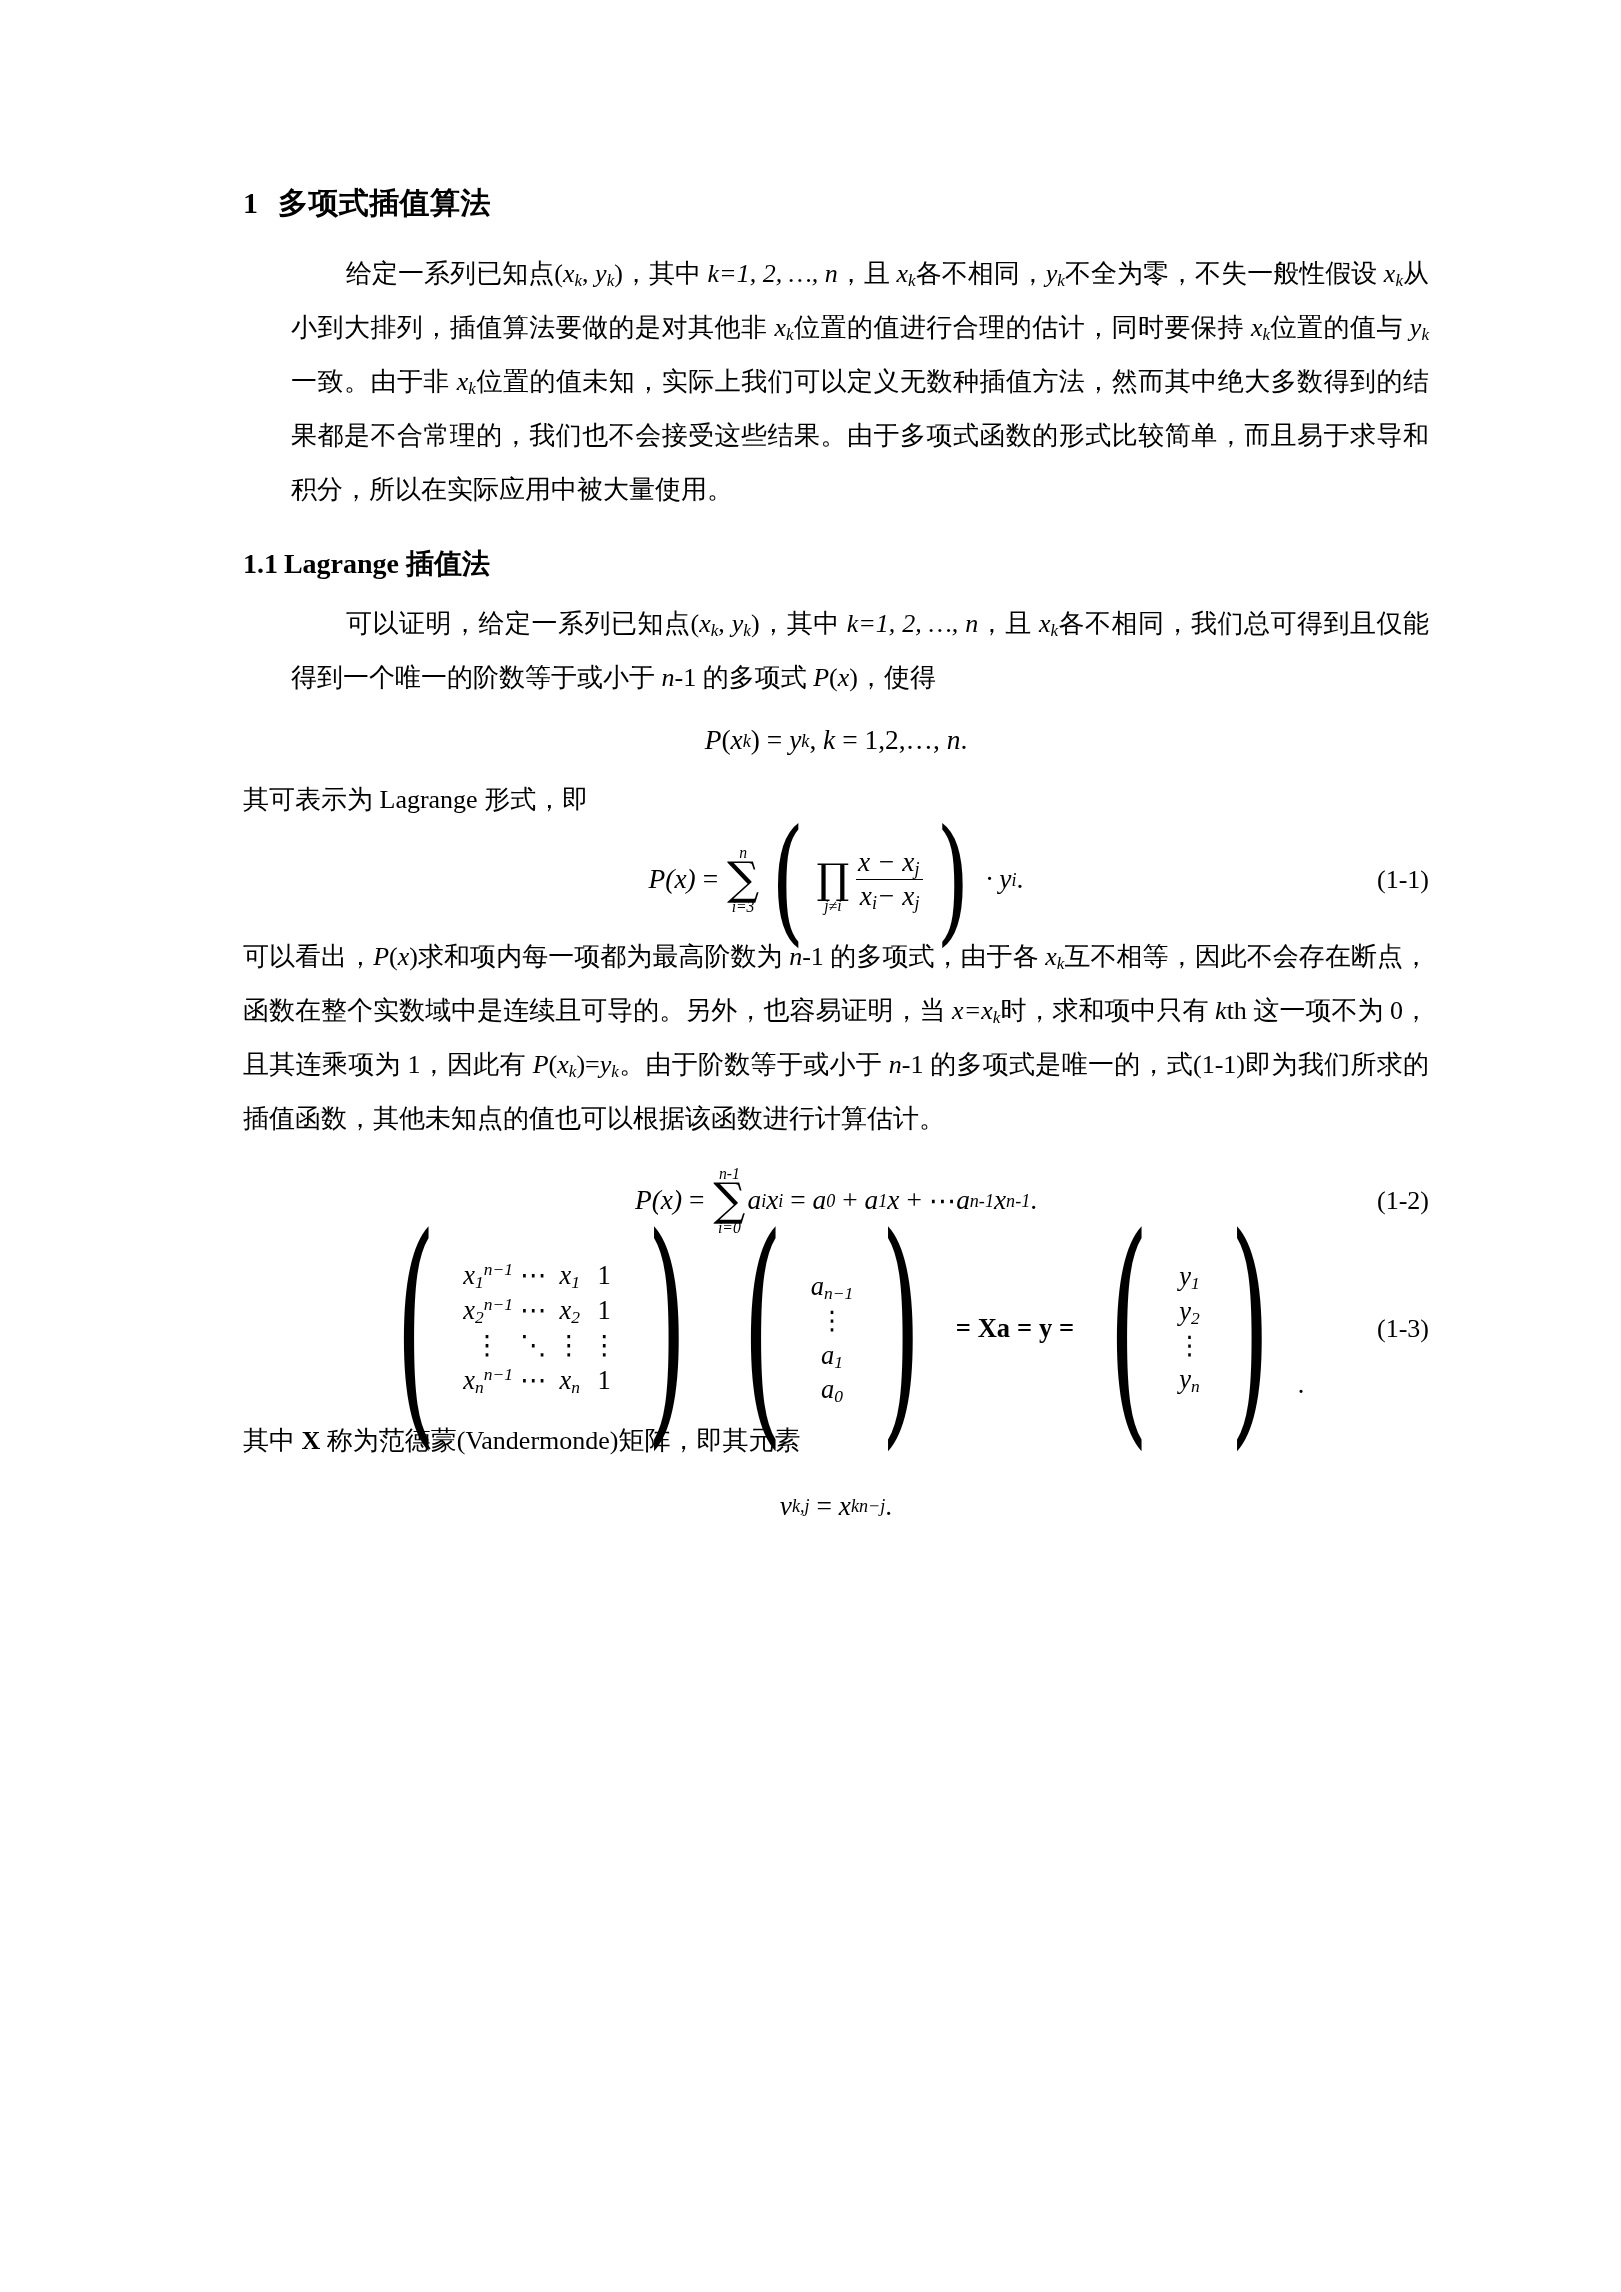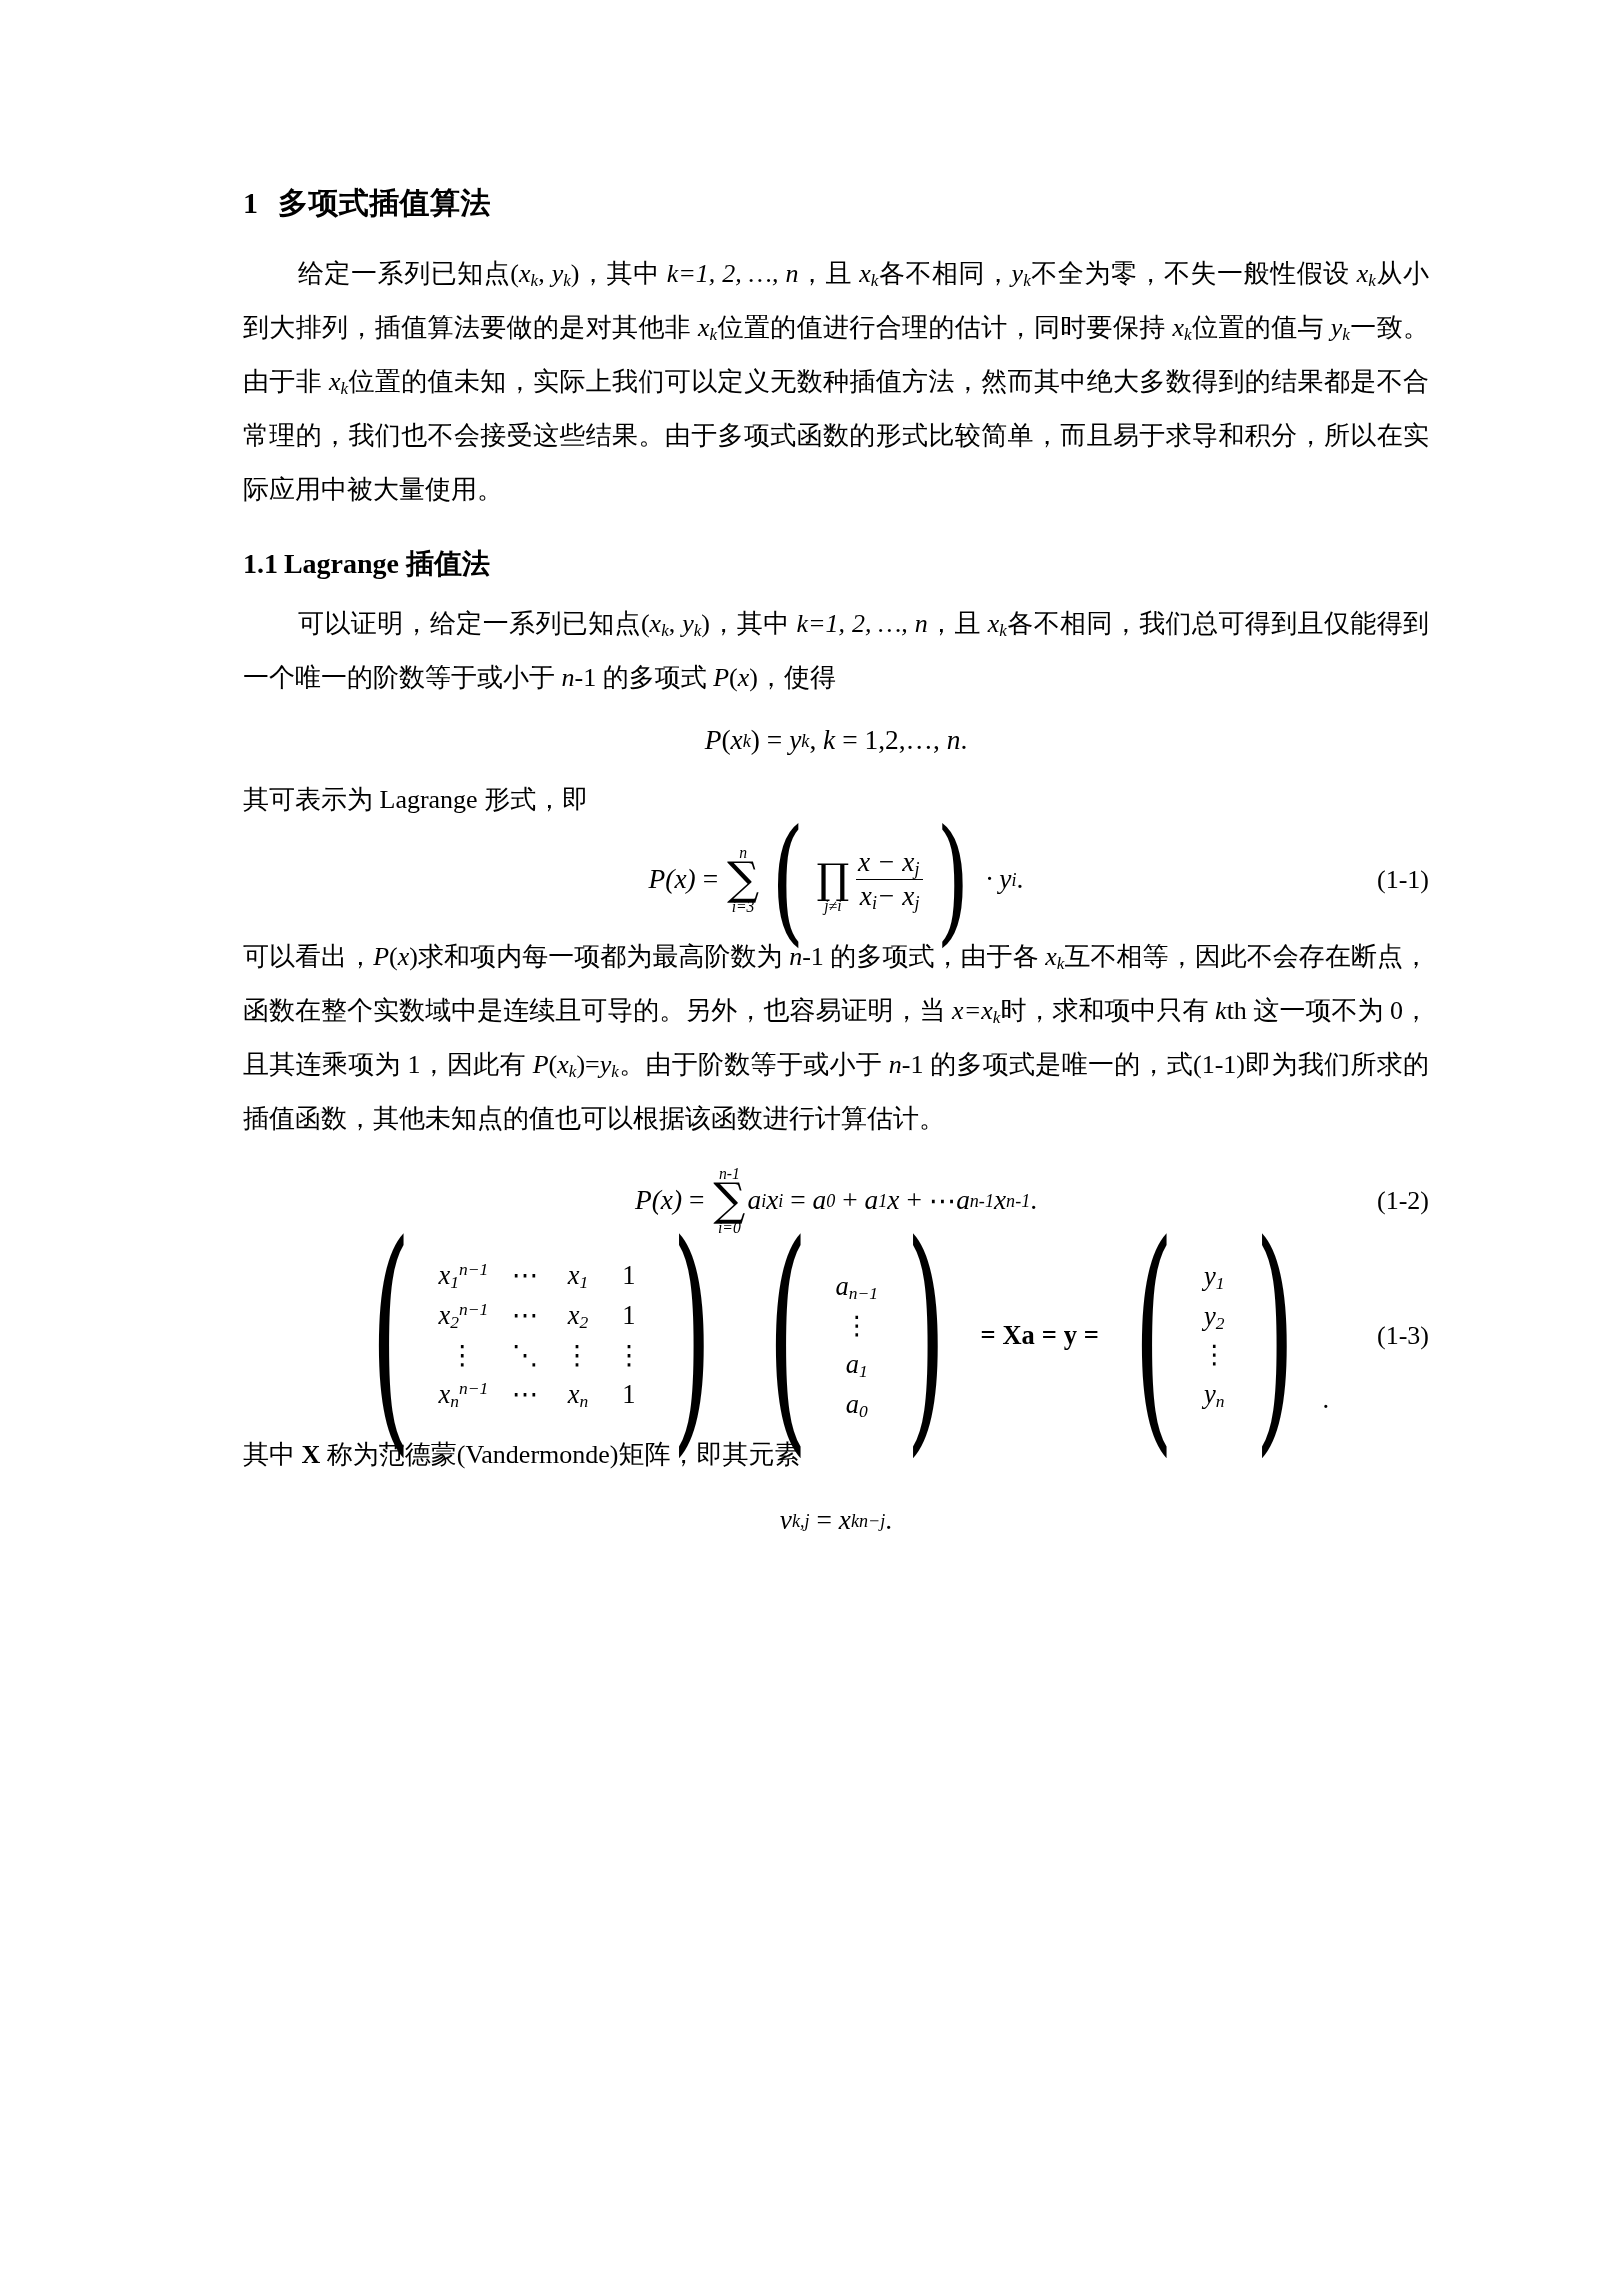--- a/index.html
+++ b/index.html
@@ -34,21 +34,21 @@
   h2.sub .num { margin-right:5.9px; }
   
   p.body {
     font-size:26px;
     line-height:54px;
     margin:0;
     text-align:justify;
     text-justify:inter-ideograph;
     text-indent:0;
   }
-  p.body.indent { text-indent:55px; }
+  p.body.indent { text-indent:55px;margin-left:48px; }
   
   i.mi { font-family:"Liberation Serif","DejaVu Serif",serif; font-style:italic; }
   .mr { font-style:normal; }
   sub.s, sup.s {
     font-size:0.66em;
     font-style:italic;
     line-height:0;
   }
   sub.s { vertical-align:-0.22em; }
   sup.s { vertical-align:0.52em; }
@@ -119,20 +119,21 @@
   
   .matrix {
     display:inline-grid;
     justify-items:center;
     align-items:center;
     font-size:26.5px;
     font-style:italic;
     row-gap:11.8px;
     column-gap:23.5px;
     line-height:1.05;
+    gap:7px;
   }
   .matrix .dots { font-style:normal; letter-spacing:2px; }
   .mwrap { display:inline-flex; align-items:center; }
   .bigparen {
     display:inline-block;
     font-family:"DejaVu Serif",serif;
     font-style:normal;
     font-size:245px;
     line-height:0;
     transform:scaleX(0.42);

